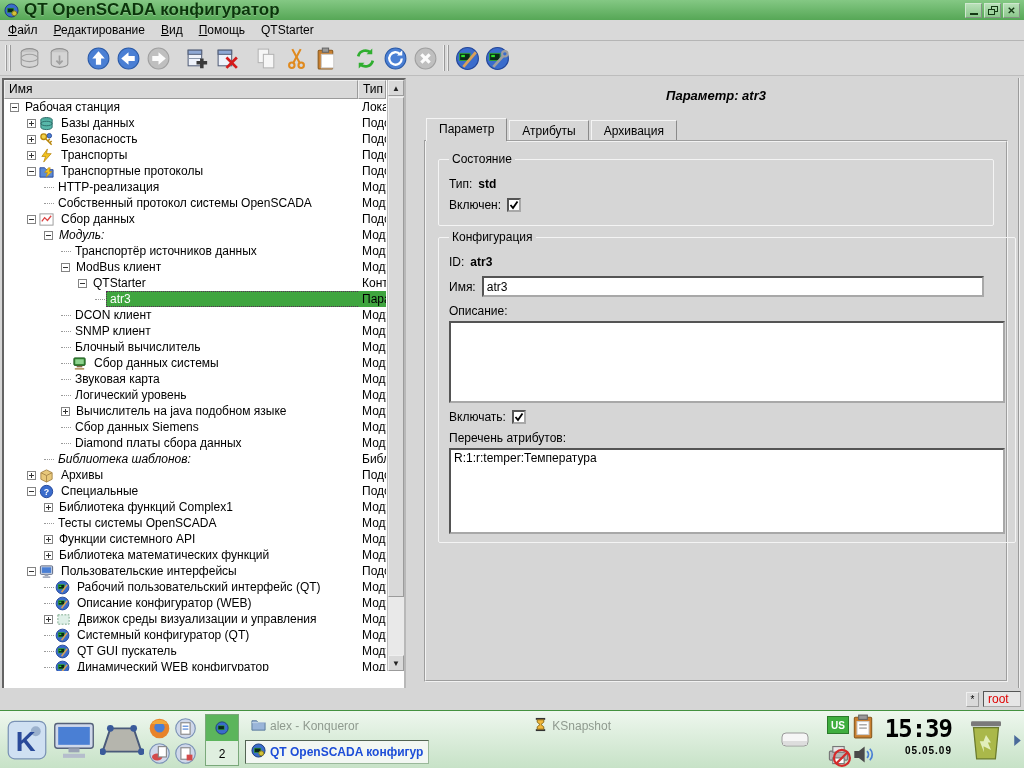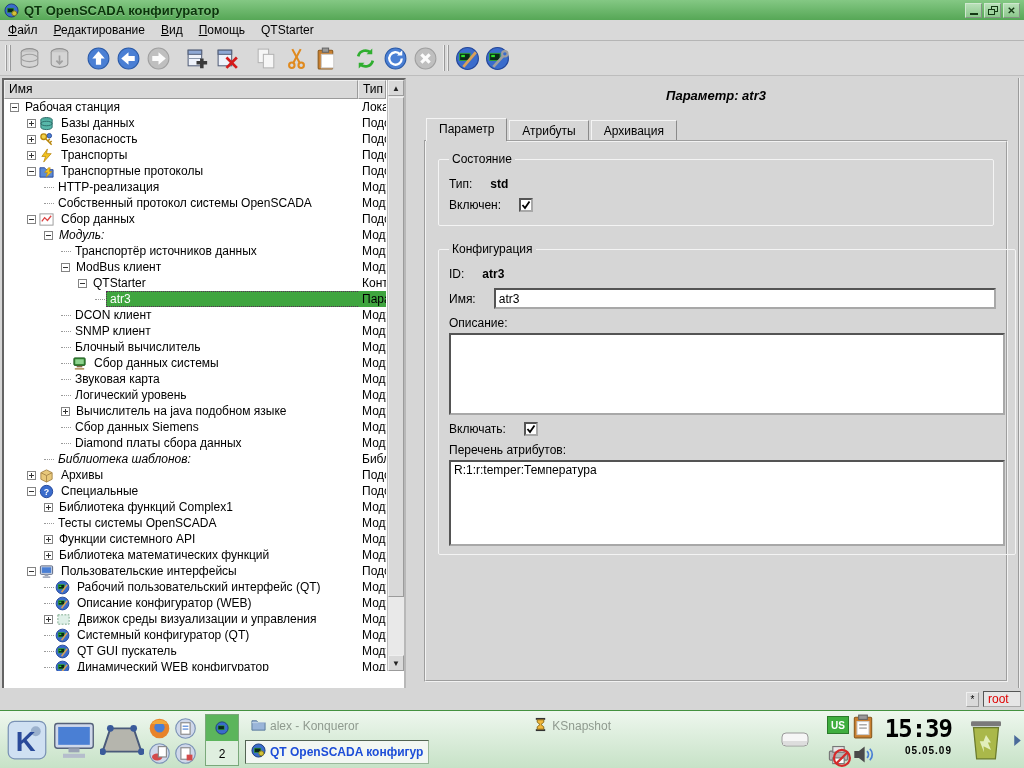--- a/index.html
+++ b/index.html
@@ -4,21 +4,21 @@
 <style>
   * { margin:0; padding:0; box-sizing:border-box; }
   html,body { width:1024px; height:768px; overflow:hidden; font-family:"Liberation Sans",sans-serif; font-size:12px; color:#000; }
   #screen { position:relative; width:1024px; height:768px; background:#d6d6d6; }
 
   
   #window { position:absolute; left:0; top:0; width:1024px; height:710px; background:#d6d6d6; }
   .titlebar { position:absolute; left:0; top:0; width:1024px; height:20px;
     background:linear-gradient(#84c884,#56a756); display:flex; align-items:center; padding:0 4px; }
   .win-icon svg { width:15px; height:15px; display:block; }
-  .title-text { font-weight:bold; font-size:13px; color:#0b350b; margin-left:5px; flex:1;
+  .title-text { font-weight:bold; font-size:17px; color:#0b350b; margin-left:5px; flex:1;
     text-shadow:0 1px 0 rgba(255,255,255,.25); }
   .tb-btns { display:flex; gap:2px; }
   .tbtn { width:17px; height:15px; background:linear-gradient(#b8e0b8,#8cc88c); border:1px outset #cfe8cf;
     display:flex; align-items:center; justify-content:center; font-size:10px; font-weight:bold; color:#143814; cursor:default; }
   .glyph-min { width:8px; height:2px; background:#143814; margin-top:7px; }
   .glyph-max { position:relative; width:10px; height:9px; }
   .glyph-max i { position:absolute; width:7px; height:6px; border:1px solid #143814; background:transparent; }
   .glyph-max i:first-child { right:0; top:0; }
   .glyph-max i:last-child { left:0; bottom:0; background:#9fd49f; }
 
@@ -77,23 +77,23 @@
   #right-panel { position:absolute; left:414px; top:78px; width:606px; height:610px; background:#d6d6d6;
     border-right:2px groove #efefef; }
   .panel-title { position:absolute; left:0; top:10px; width:100%; text-align:center; font-weight:bold; font-style:italic; font-size:13px; }
   #tabbar { position:absolute; left:12px; top:40px; height:23px; display:flex; align-items:flex-end; }
   .tab { height:21px; padding:3px 12px 0; background:#d6d6d6; border:1px solid #8a8a8a; border-bottom:none;
     border-top-color:#f4f4f4; border-left-color:#f4f4f4; margin-right:2px; font-size:12px; }
   .tab.active { height:23px; font-weight:normal; position:relative; z-index:2; background:#d6d6d6;
     box-shadow:0 2px 0 #d6d6d6; }
   .tab-frame { position:absolute; left:10px; top:62px; width:584px; height:542px; background:#d6d6d6;
     border:2px groove #f2f2f2; padding:10px 12px; }
-  .group { border:1px groove #f4f4f4; border-radius:2px; padding:4px 10px 8px; margin-bottom:16px; }
+  .group { border:1px groove #f4f4f4; border-radius:2px; padding:4px 10px 8px; margin-bottom:4px; }
   .group legend { padding:0 3px; font-size:12px; }
-  .field-row { display:flex; align-items:center; margin:7px 0;gap:12px; }
+  .field-row { display:flex; align-items:center; margin:7px 0; }
   .lbl { margin-right:6px; }
   .bval { font-weight:bold; }
   .checkbox { width:14px; height:14px; background:#fff; border:2px inset #a8a8a8; display:inline-flex; align-items:center; justify-content:center; }
   .checkbox svg { width:10px; height:10px; }
   .qline { width:502px; height:21px; border:2px inset #a8a8a8; background:#fff; font-family:"Liberation Sans",sans-serif;
     font-size:12px; padding:1px 3px; outline:none; }
   .lbl-row { margin:6px 0 3px; }
   .qtext { display:block; width:556px; border:2px inset #a8a8a8; background:#fff; resize:none; outline:none;
     font-family:"Liberation Sans",sans-serif; font-size:12px; padding:1px 3px; }
   .qtext.descr { height:82px; }

